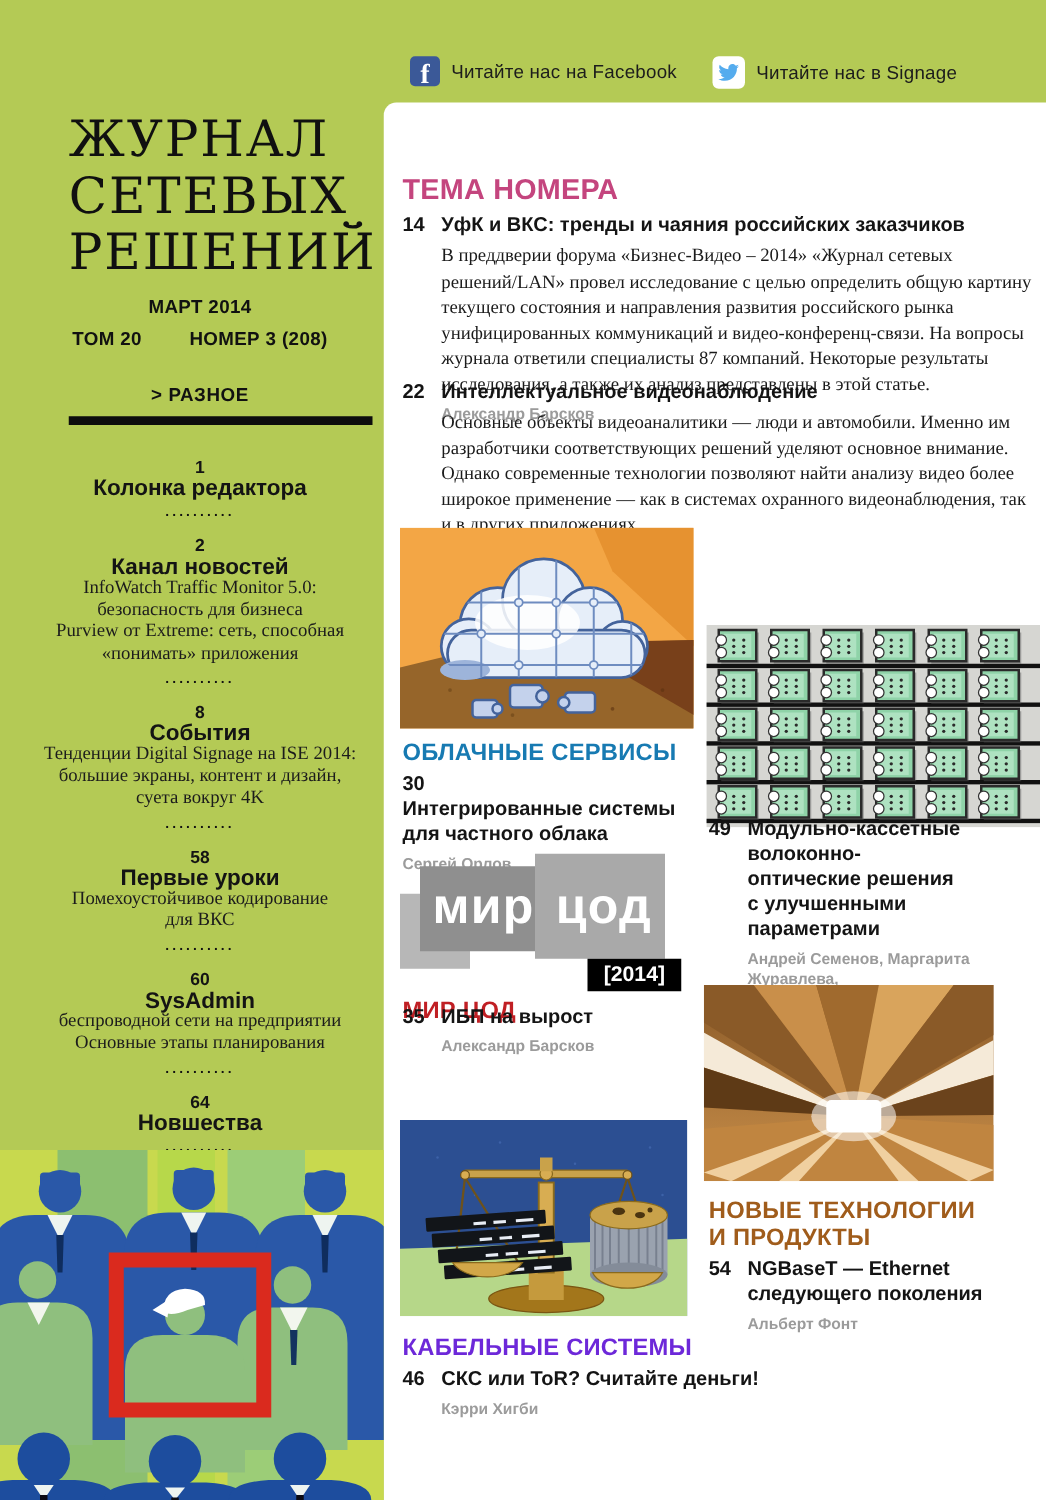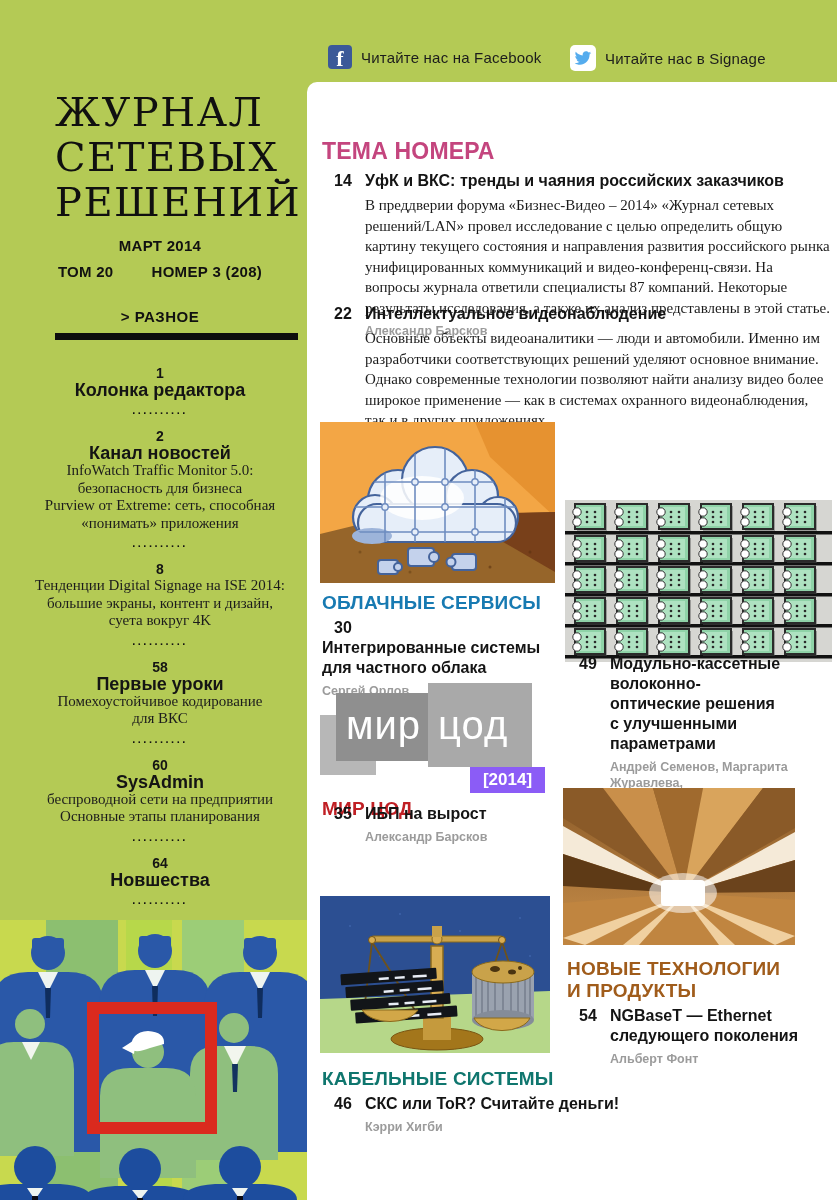--- a/index.html
+++ b/index.html
@@ -34,40 +34,40 @@
   .t-line { display:block; font-family:"Liberation Serif",serif; font-size:15px; line-height:17.5px; color:#1c1c1c; }
   .t-dots { font-size:11px; font-weight:bold; letter-spacing:2.5px; line-height:12px; margin-top:5px; color:#111; }
 
   .sidebar-illustration { position:absolute; left:0px; top:920px; width:307px; height:280px; }
 
   
   .sec-h { position:absolute; font-weight:bold; font-size:19px; letter-spacing:0.2px; line-height:22px; }
   .h-theme { left:15px; top:58px; font-size:23px; color:#c4457e; }
   .h-cloud { color:#177ab2; }
   .h-mircod { color:#c01f24; }
-  .h-cable { color:#0f766e; }
+  .h-cable { color:#6d28d9; }
   .h-newtech { color:#a05c1b; }
 
   .art { position:absolute; display:flex; }
-  .art .num { width:31px; flex-shrink:0; font-weight:bold; font-size:16px; line-height:20px; color:#141414;margin-left:12px; }
+  .art .num { width:31px; flex-shrink:0; font-weight:bold; font-size:16px; line-height:20px; color:#141414; }
   .art .title { font-weight:bold; font-size:16px; line-height:20px; color:#141414; }
   .art .title span { display:block; }
   .art .desc { font-family:"Liberation Serif",serif; font-size:15px; line-height:20.5px; color:#1b1b1b; margin-top:4px; }
   .art .author { font-weight:bold; font-size:12.5px; line-height:16px; color:#9b9b9b; margin-top:5px; }
   .art .author span { display:block; }
 
   .img-box { position:absolute; overflow:hidden; }
   .img-box svg { display:block; }
 
   
   .mircod-logo { position:absolute; left:13px; top:601px; width:225px; height:112px; }
   .ml-rect { position:absolute; }
   .ml-text { position:absolute; left:26px; top:20px; display:flex; gap:17px; color:#fff;
-             font-weight:normal; font-size:40px; letter-spacing:1px; }
-  .ml-year { position:absolute; left:150px; top:84px; width:75px; height:26px; background:#8b5cf6;
+             font-weight:bold; font-size:40px; letter-spacing:1px; }
+  .ml-year { position:absolute; left:150px; top:84px; width:75px; height:26px; background:#000000;
              color:#fff; font-weight:bold; font-size:17px; display:flex; align-items:center; justify-content:center; }
 </style>
 </head>
 <body>
 
 <div class="page">
 
   <div class="social-link" style="left:328px;">
     <span class="fb-icon">f</span>
     <span class="label">Читайте нас на Facebook</span>
@@ -401,20 +401,21 @@
       <div class="t-num">2</div>
       <div class="t-title">Канал новостей</div>
       <span class="t-line">InfoWatch Traffic Monitor 5.0:</span>
       <span class="t-line">безопасность для бизнеса</span>
       <span class="t-line">Purview от Extreme: сеть, способная</span>
       <span class="t-line">«понимать» приложения</span>
       <div class="t-dots">..........</div>
     </div>
     <div class="toc-item">
       <div class="t-num">8</div>
+      <div class="t-title">События</div>
       <span class="t-line">Тенденции Digital Signage на ISE 2014:</span>
       <span class="t-line">большие экраны, контент и дизайн,</span>
       <span class="t-line">суета вокруг 4K</span>
       <div class="t-dots">..........</div>
     </div>
     <div class="toc-item">
       <div class="t-num">58</div>
       <div class="t-title">Первые уроки</div>
       <span class="t-line">Помехоустойчивое кодирование</span>
       <span class="t-line">для ВКС</span>

